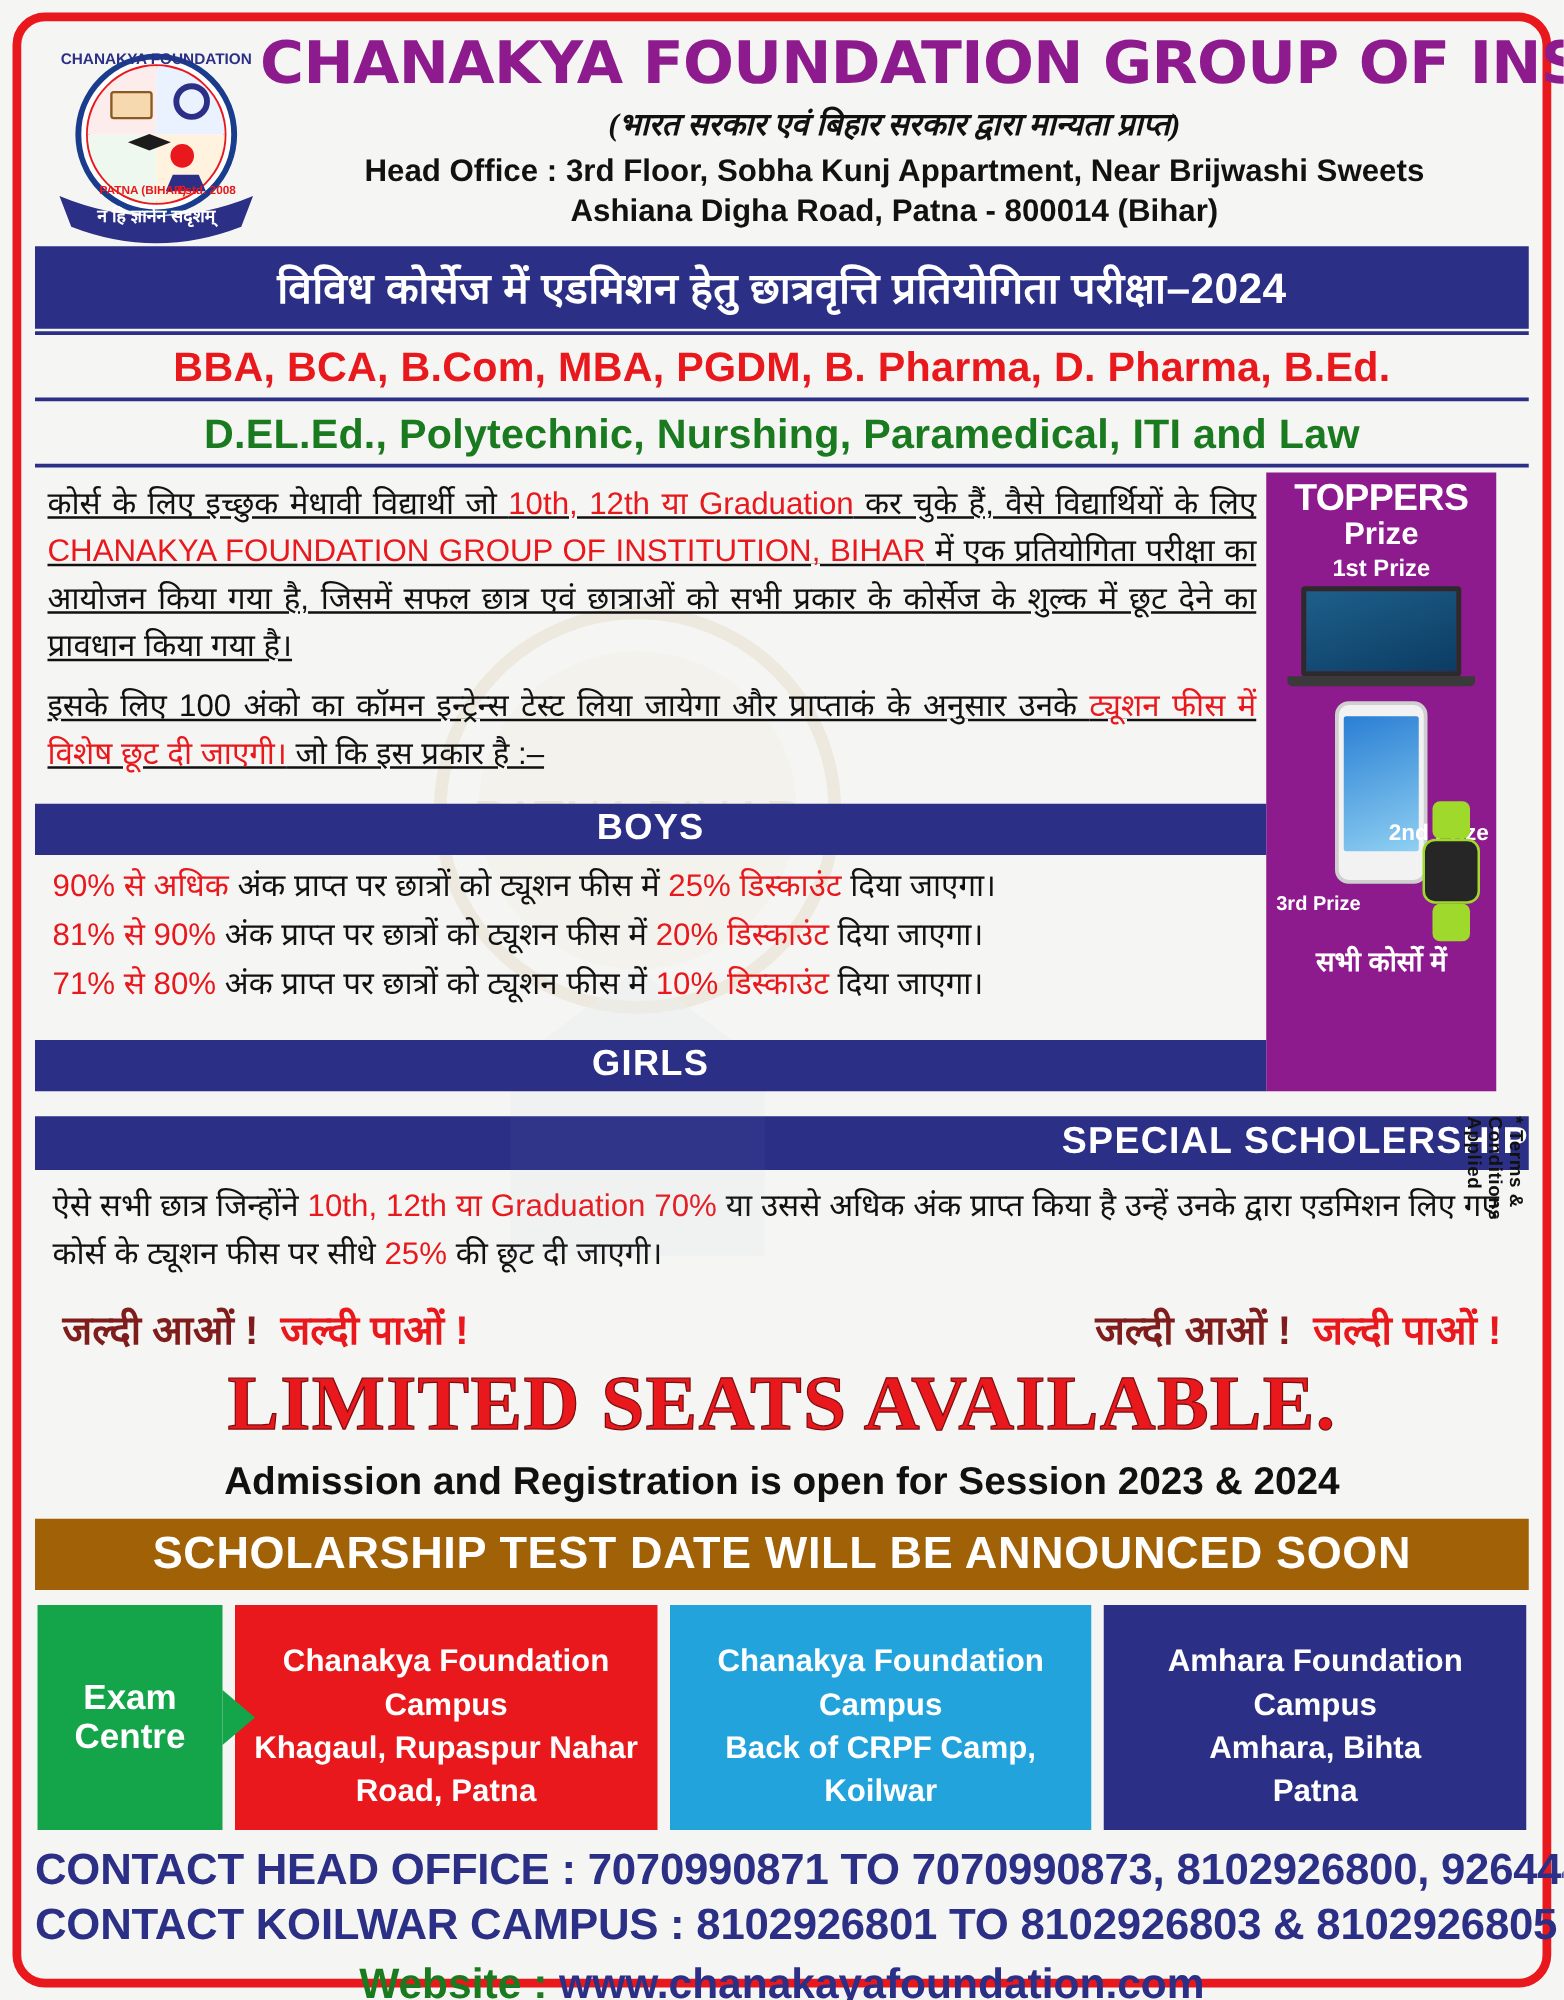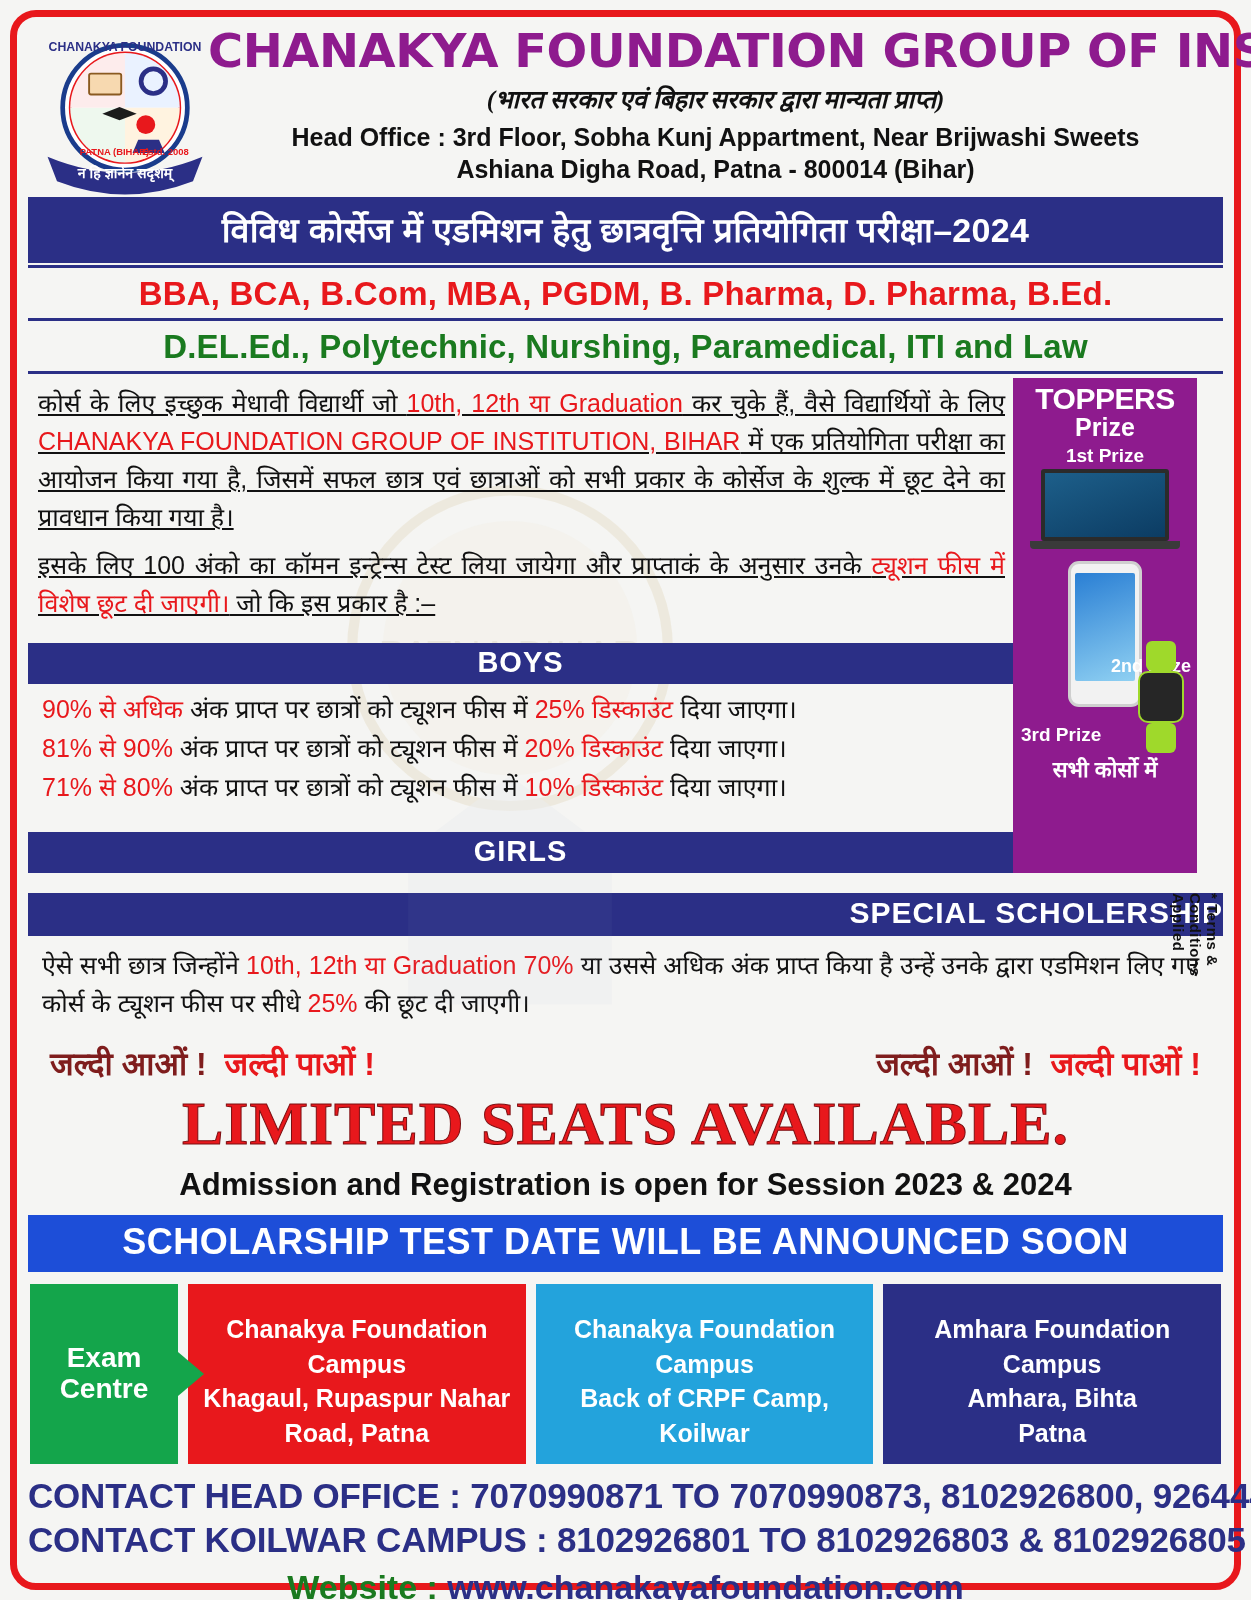--- a/index.html
+++ b/index.html
@@ -176,21 +176,21 @@
   }
   .watch .face {
     width: 46px; height: 52px; background: #262626; border-radius: 10px; margin: 0 auto;
     border: 2px solid #9fd92b; box-sizing: border-box;
   }
   .device-row { position: relative; }
   .prize2-label {
     position: absolute; right: 6px; top: 96px; font-size: 18px; font-weight: bold; line-height: 1.05;
   }
   .prize3-label {
-    position: absolute; left: 8px; bottom: 4px; font-size: 19px; font-weight: bold; line-height: 1.05;
+    position: absolute; left: 8px; bottom: 16px; font-size: 16px; font-weight: bold; line-height: 1.05;
   }
 
   
   .para {
     font-size: 25px;
     line-height: 1.52;
     color: #111;
     padding: 6px 8px 0 10px;
     text-align: justify;
     text-decoration: underline;
@@ -258,21 +258,21 @@
     -webkit-text-stroke: 1px #7a0d10;
   }
   .admission {
     text-align: center;
     font-size: 31px;
     font-weight: bold;
     color: #111;
     margin-top: 8px;
   }
   .announce-bar {
-    background: #1d4ed8;
+    background: #a16207;
     color: #ffffff;
     text-align: center;
     font-size: 36px;
     font-weight: bold;
     padding: 6px 0 9px 0;
     margin-top: 12px;
     letter-spacing: 0.5px;
   }
 
   .terms {

